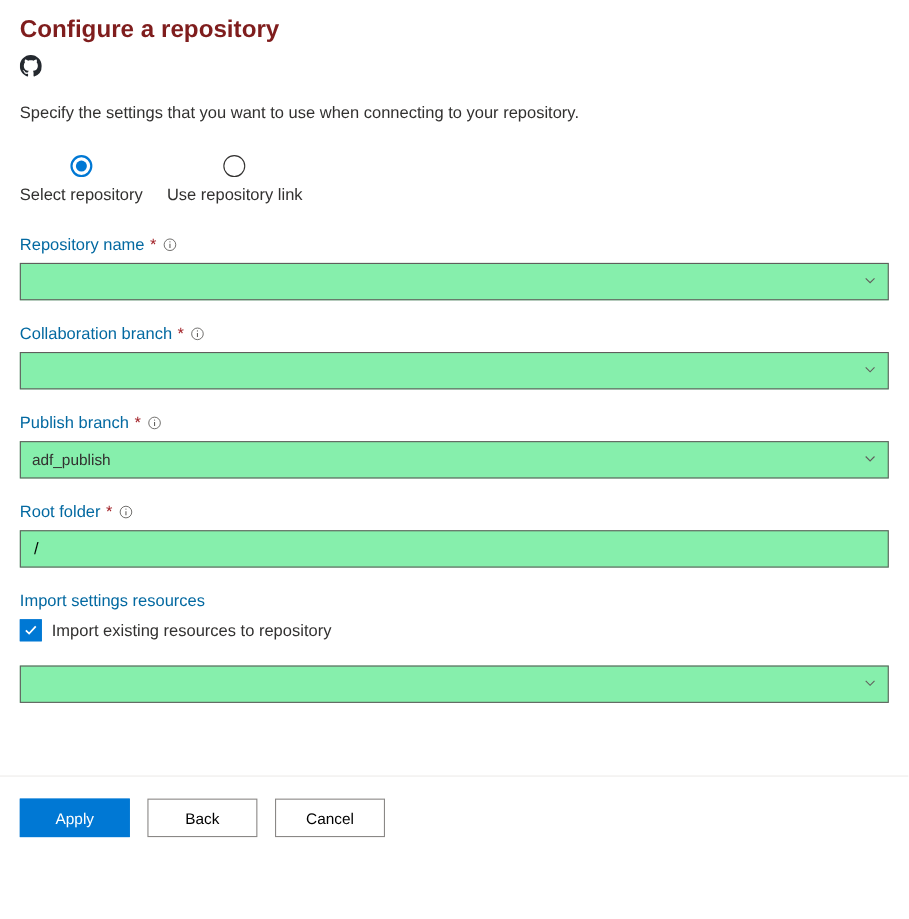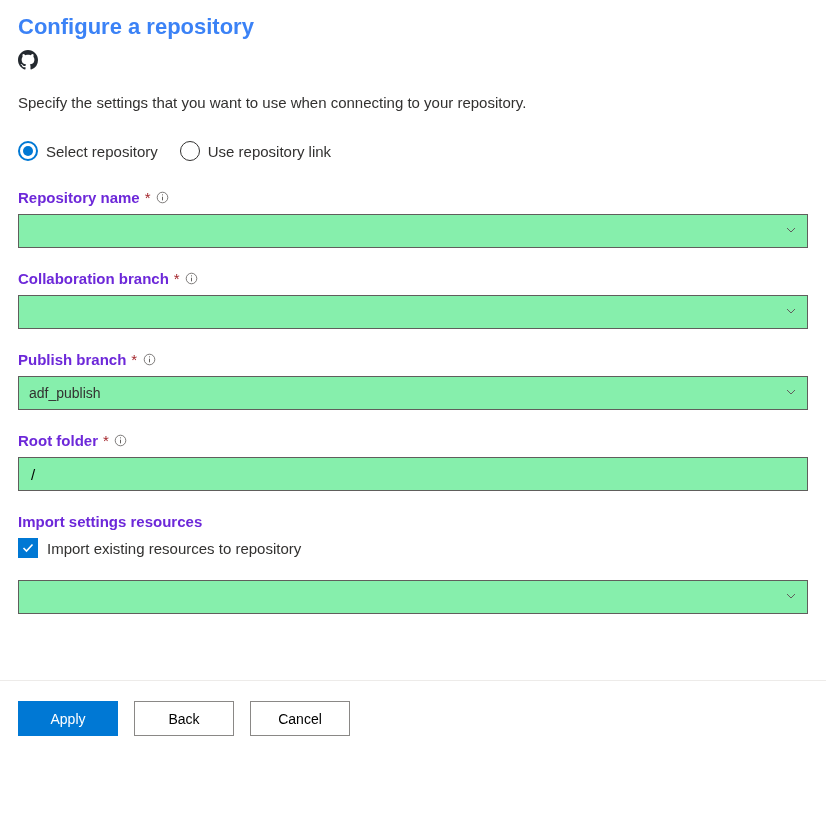--- a/index.html
+++ b/index.html
@@ -10,21 +10,21 @@
     background: #ffffff;
     width: 826px;
   }
   .page {
     padding: 14px 18px 0 18px;
   }
   h1.title {
     font-size: 22px;
     font-weight: 600;
     margin: 0 0 10px 0;
-    color: #3b82f6;
+    color: #7f1d1d;
   }
   .provider-icon {
     width: 20px; height: 20px;
     margin-bottom: 24px;
   }
   .description {
     font-size: 15px;
     margin: 0 0 30px 0;
     color: #323130;
   }
@@ -33,20 +33,21 @@
     gap: 22px;
     margin-bottom: 28px;
     align-items: center;
   }
   .radio {
     display: flex;
     align-items: center;
     gap: 8px;
     cursor: pointer;
     font-size: 15px;
+    flex-direction: column;
   }
   .radio-outer {
     width: 20px; height: 20px;
     border-radius: 50%;
     display: flex;
     align-items: center;
     justify-content: center;
   }
   .radio-outer.unselected {
     border: 1px solid #323130;
@@ -63,22 +64,22 @@
     margin-bottom: 22px;
   }
   .field-label-row {
     display: flex;
     align-items: center;
     margin-bottom: 8px;
     gap: 5px;
   }
   .field-label {
     font-size: 15px;
-    font-weight: 700;
-    color: #6d28d9;
+    font-weight: 400;
+    color: #0369a1;
   }
   .required {
     color: #a4262c;
     font-size: 15px;
   }
   .info-icon {
     width: 14px; height: 14px;
     display: inline-flex;
     align-items: center;
     justify-content: center;

